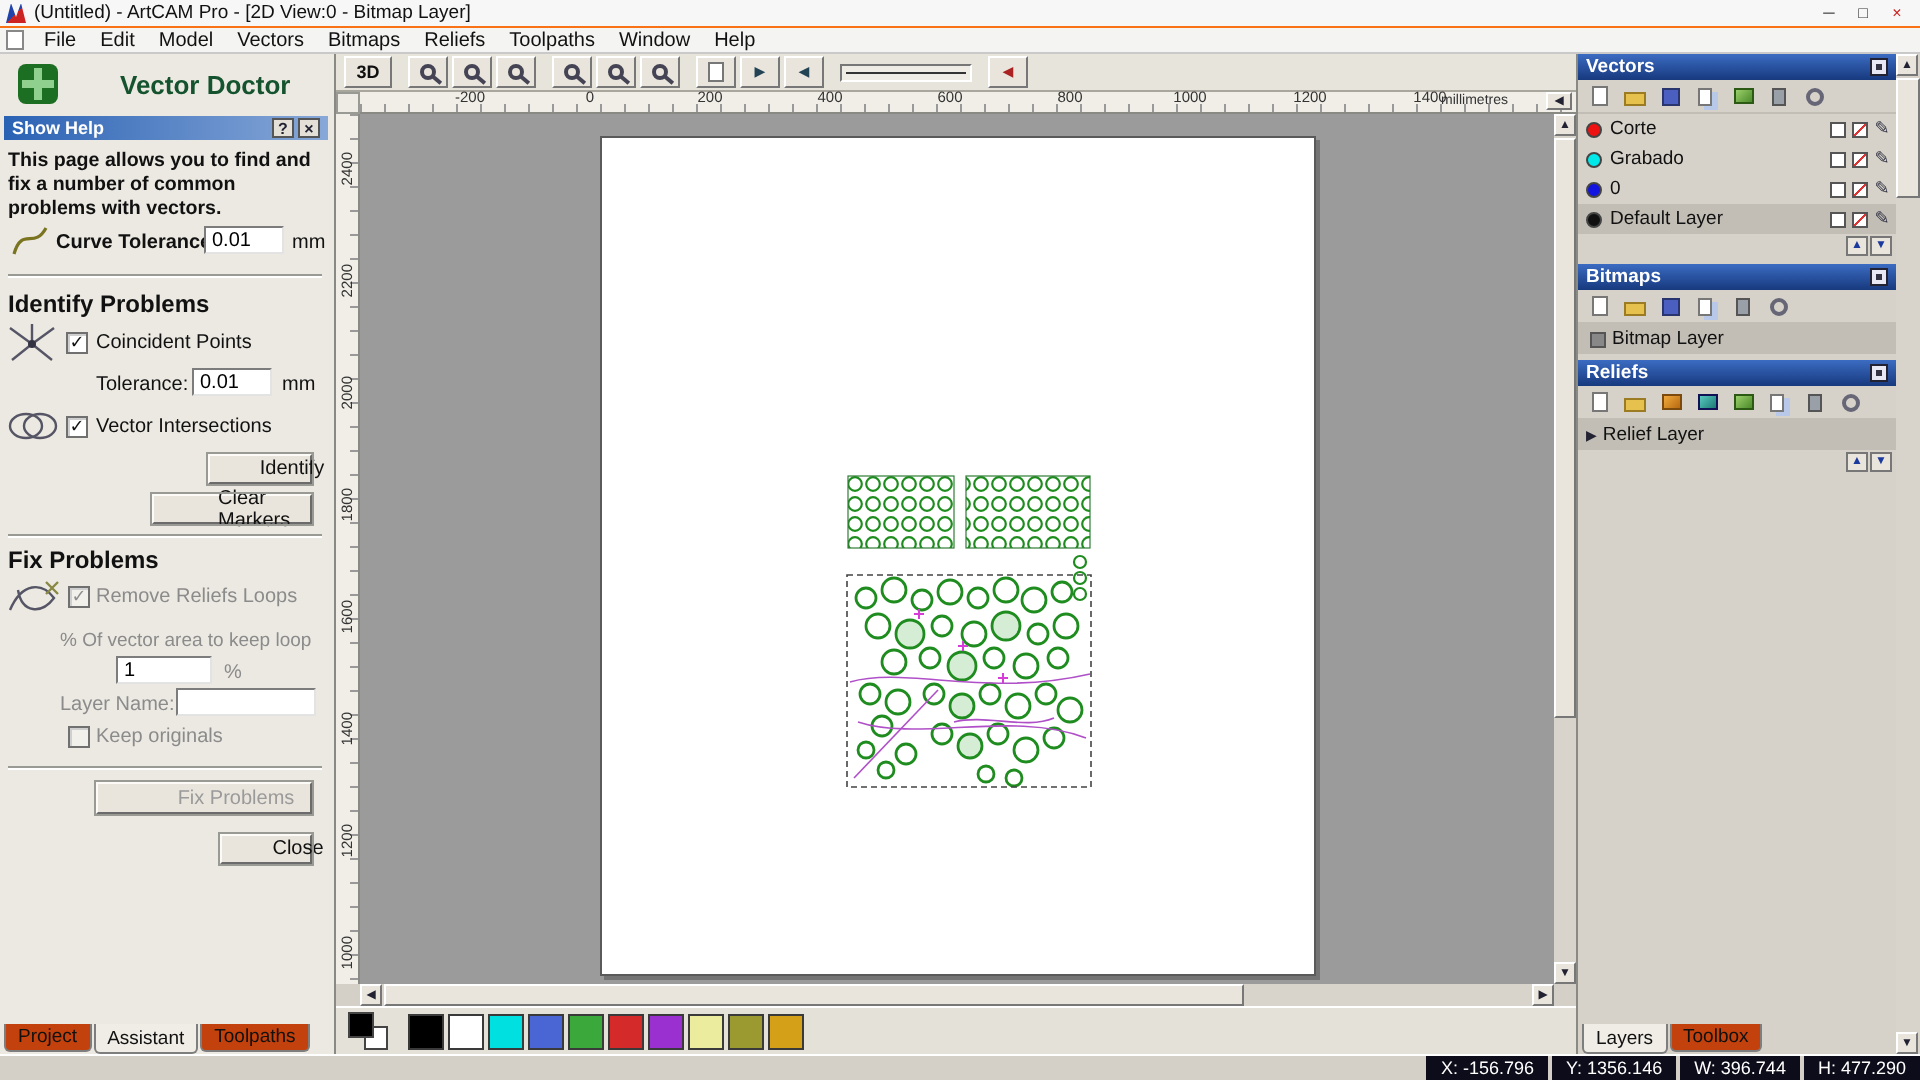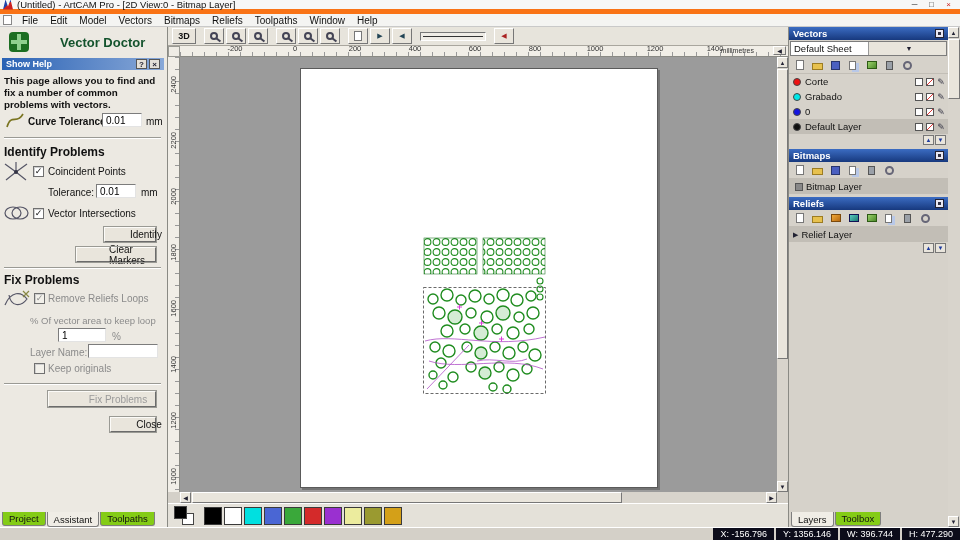--- a/index.html
+++ b/index.html
@@ -1,40 +1,40 @@
 <!DOCTYPE html>
 <html><head>
 <meta charset="utf-8">
 <style>
   * { box-sizing:border-box; margin:0; padding:0; }
   html,body { width:960px; height:540px; overflow:hidden; }
   body { position:relative; background:#d4d0c8; font-family:"Liberation Sans","DejaVu Sans",sans-serif; font-size:10px; color:#111; -webkit-user-select:none; user-select:none; }
   .abs { position:absolute; }
 
   
-  .titlebar { position:absolute; top:0; left:0; right:0; height:14px; background:#f7f7f7; border-bottom:5px solid #f97316; display:flex; align-items:center; padding:0 3px; font-size:9.5px; }
+  .titlebar { position:absolute; top:0; left:0; right:0; height:14px; background:#f7f7f7; border-bottom:1px solid #f97316; display:flex; align-items:center; padding:0 3px; font-size:9.5px; }
   .winbtns { margin-left:auto; display:flex; }
   .winbtn { width:17px; height:12px; display:flex; align-items:center; justify-content:center; font-size:8px; color:#333; }
   .winbtn.close { color:#c22; }
   .appicon { width:10px; height:10px; margin-right:4px; background:linear-gradient(135deg,#2244aa 50%,#cc2222 50%); clip-path:polygon(0 100%,25% 0,50% 70%,75% 0,100% 100%); }
   .menubar { position:absolute; top:14px; left:0; right:0; height:13px; background:#f4f4f2; border-bottom:1px solid #c9c9c9; display:flex; align-items:center; font-size:10px; }
   .menuitem { padding:0 6px; height:13px; display:flex; align-items:center; }
   .menuicon { width:9px; height:10px; background:#fff; border:1px solid #888; margin:0 4px 0 3px; }
 
   
   .btn { background:#e9e5dc; border:1px solid; border-color:#fcfbf8 #6b6b6b #6b6b6b #fcfbf8; outline:1px solid #9a9a94; display:flex; align-items:center; justify-content:center; font-size:10px;padding-left:32px; }
   .btn.disabled { color:#9a9a9a; }
   .inp { position:absolute; background:#fff; border:1px solid; border-color:#7c7c7c #e3e3e3 #e3e3e3 #7c7c7c; font-family:inherit; font-size:10px; height:14px; padding:0 3px; }
   .chk { position:absolute; width:11px; height:11px; background:#fff; border:1px solid #707070; box-shadow:inset 1px 1px 0 #cfcfcf; display:flex; align-items:center; justify-content:center; font-size:9px; line-height:9px; }
   .chk.off::after { content:""; }
   .chk.dis { color:#8e8e8e; background:#f2f0ea; }
   .gray { color:#8b8b8b; }
   .hrline { position:absolute; left:4px; right:6px; height:2px; border-top:1px solid #9a9a94; border-bottom:1px solid #fff; }
   .tabbar { display:flex; align-items:flex-start; }
-  .tab { height:14px; padding:0 6px; background:#84cc16; border:1px solid #7e7e7e; border-top:none; border-radius:0 0 3px 3px; font-size:9.5px; display:flex; align-items:center; margin-right:1px; }
+  .tab { height:14px; padding:0 6px; background:#c2410c; border:1px solid #7e7e7e; border-top:none; border-radius:0 0 3px 3px; font-size:9.5px; display:flex; align-items:center; margin-right:1px; }
   .tab.active { background:#f0ede6; height:15px; }
 
   
   .leftpanel { position:absolute; top:27px; bottom:13px; left:0; width:168px; background:#ece9e2; border-right:1px solid #8a8a84; }
   .vd-title { position:absolute; top:8px; left:60px; font-size:13px; font-weight:bold; color:#14532d; }
   .showhelp { position:absolute; top:31px; left:2px; right:3px; height:12px; background:linear-gradient(90deg,#2a62b4,#88a8d8); color:#fff; font-size:9px; font-weight:bold; display:flex; align-items:center; padding:0 4px; }
   .shbtn { width:11px; height:10px; background:#e4e0d8; border:1px solid #555; font-size:8px; display:flex; align-items:center; justify-content:center; color:#223; margin-left:2px; }
   .desc { position:absolute; top:48px; left:4px; width:158px; font-weight:bold; font-size:9.8px; line-height:1.25; }
   .label { position:absolute; font-size:10px; white-space:nowrap; }
   .licon { position:absolute; }
@@ -382,24 +382,20 @@
   <div class="swatch" style="background: rgb(154, 154, 48);"></div>
   <div class="swatch" style="background: rgb(212, 160, 24);"></div>
 </div>
 
 <div class="rightpanel">
 
   <div class="hdr">
     <span>Vectors</span>
     <span class="pin"></span>
   </div>
-  <div class="drop">
-    <span>Default Sheet</span>
-    <span class="droparrow">▼</span>
-  </div>
   <div class="iconrow">
     <span class="ticon">
         <span class="gp"></span>
       </span>
     <span class="ticon">
         <span class="gf"></span>
       </span>
     <span class="ticon">
         <span class="gd"></span>
       </span>

